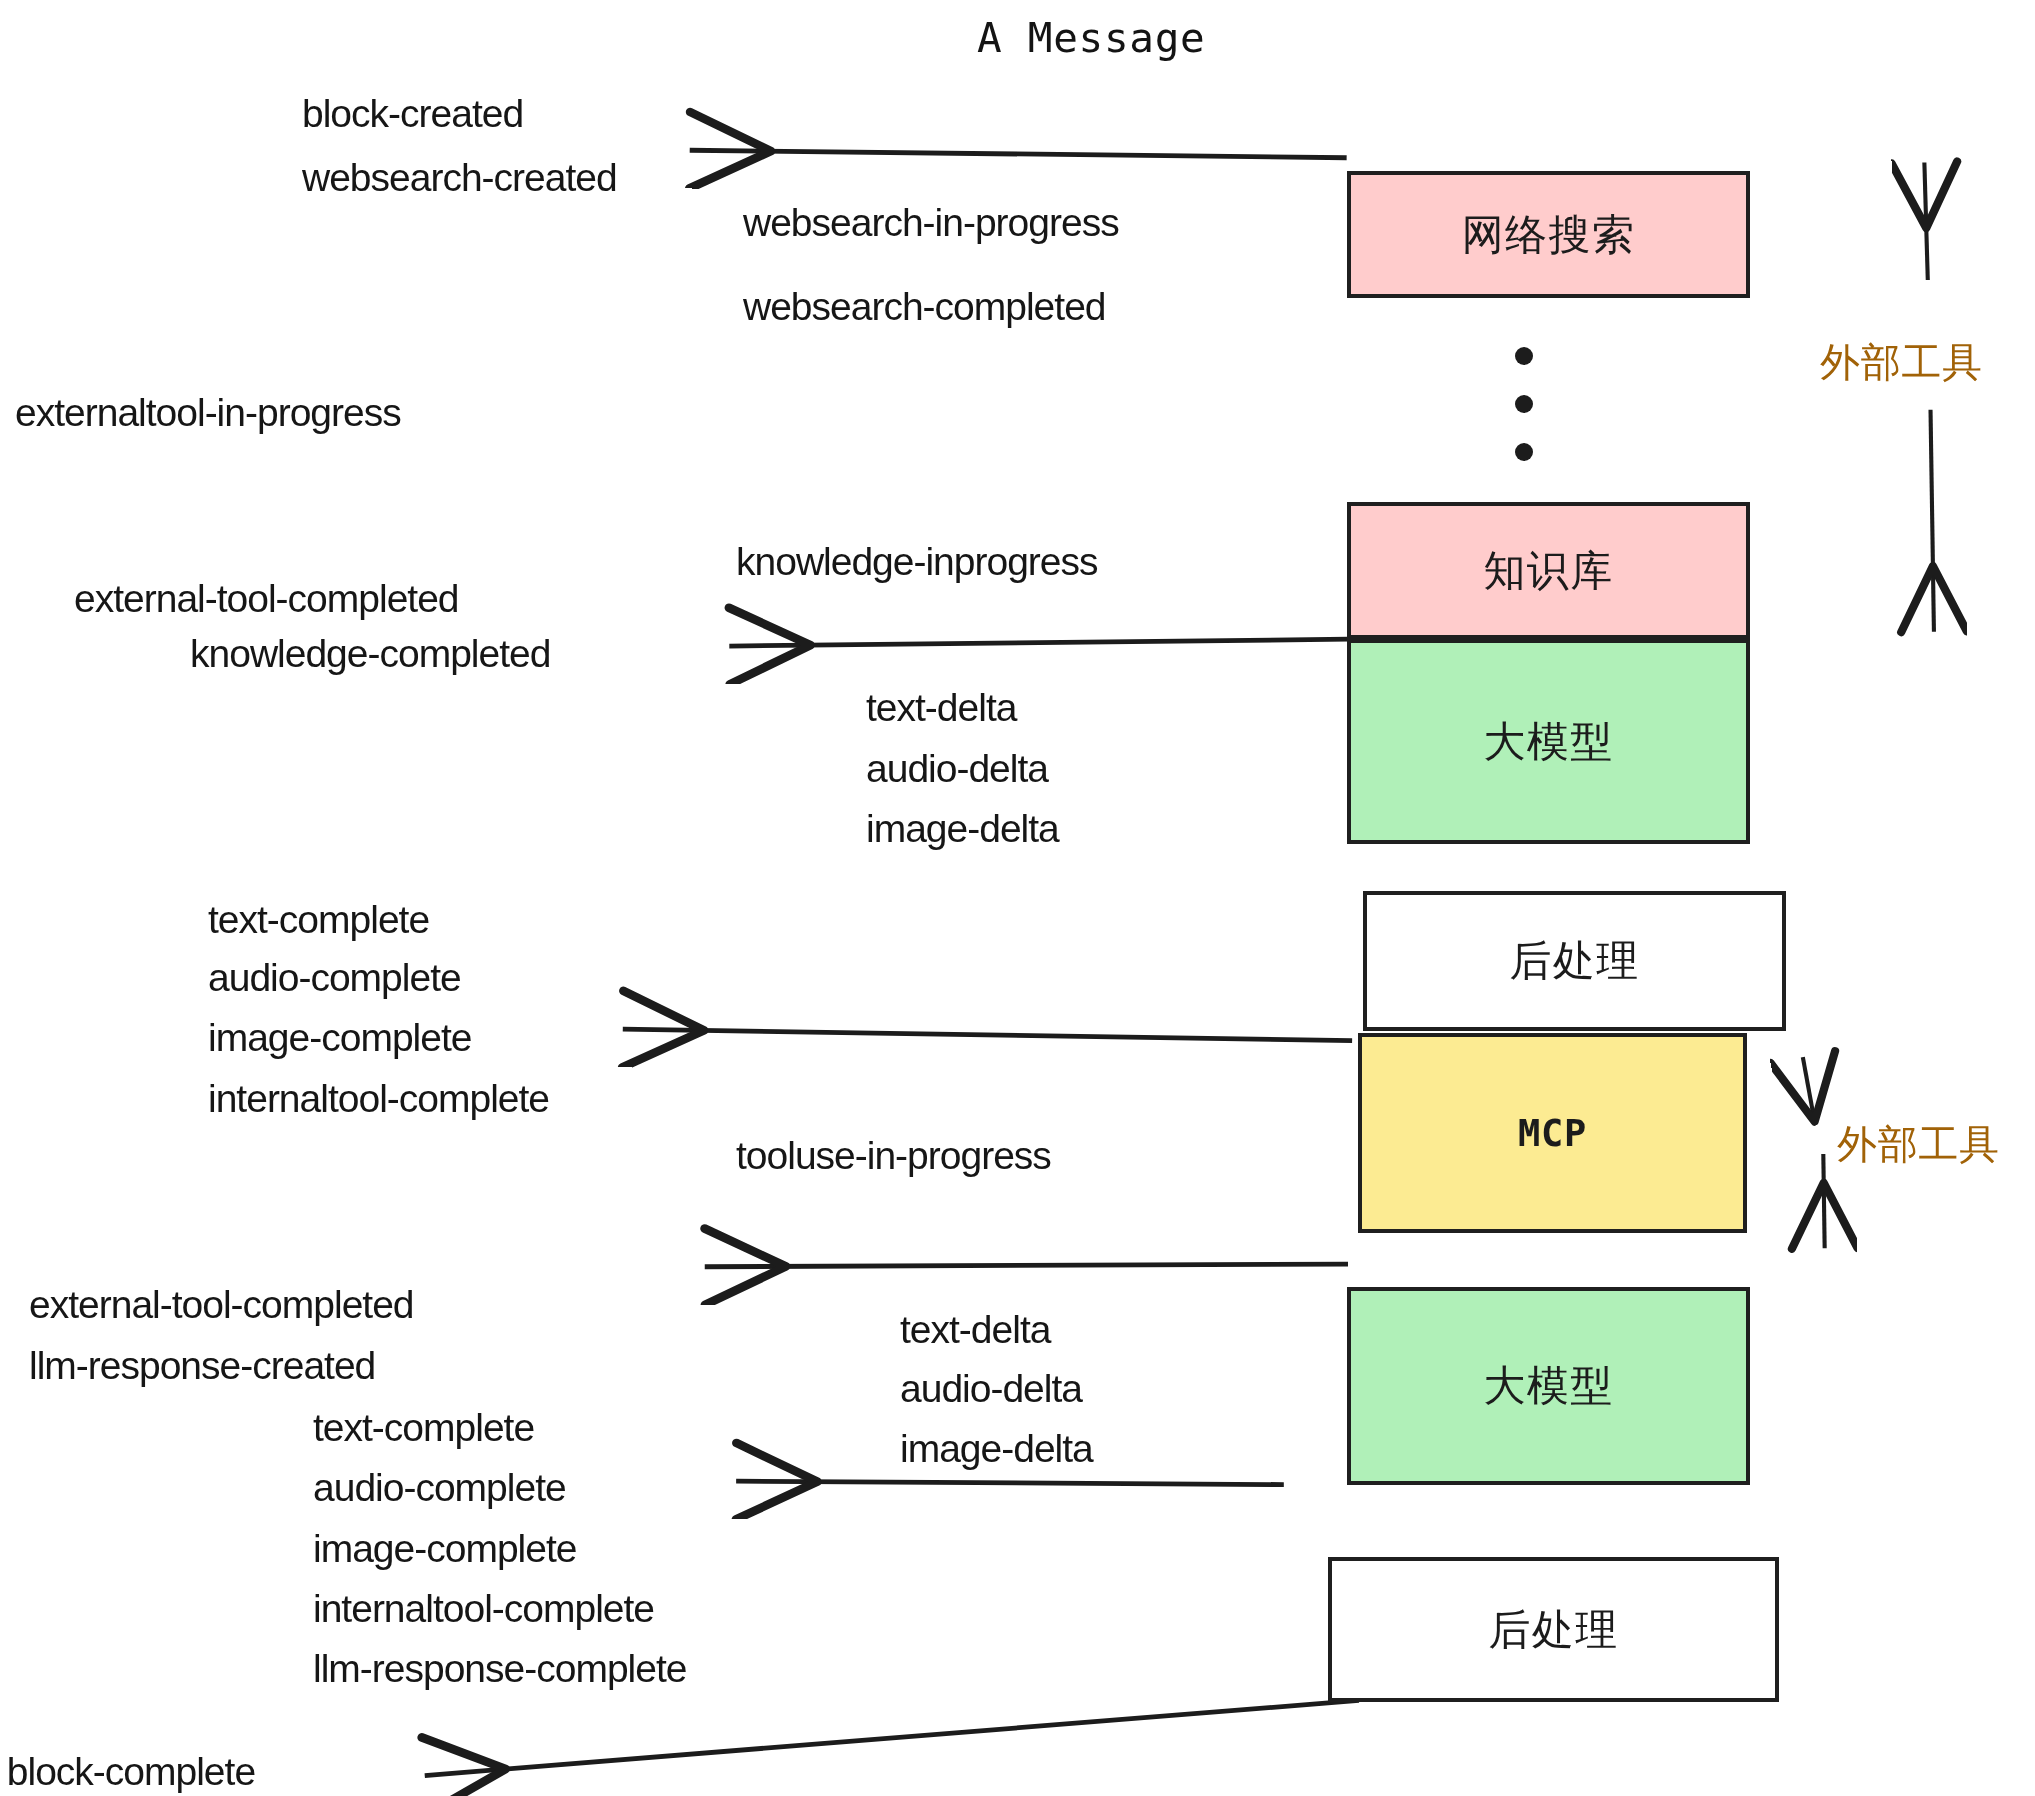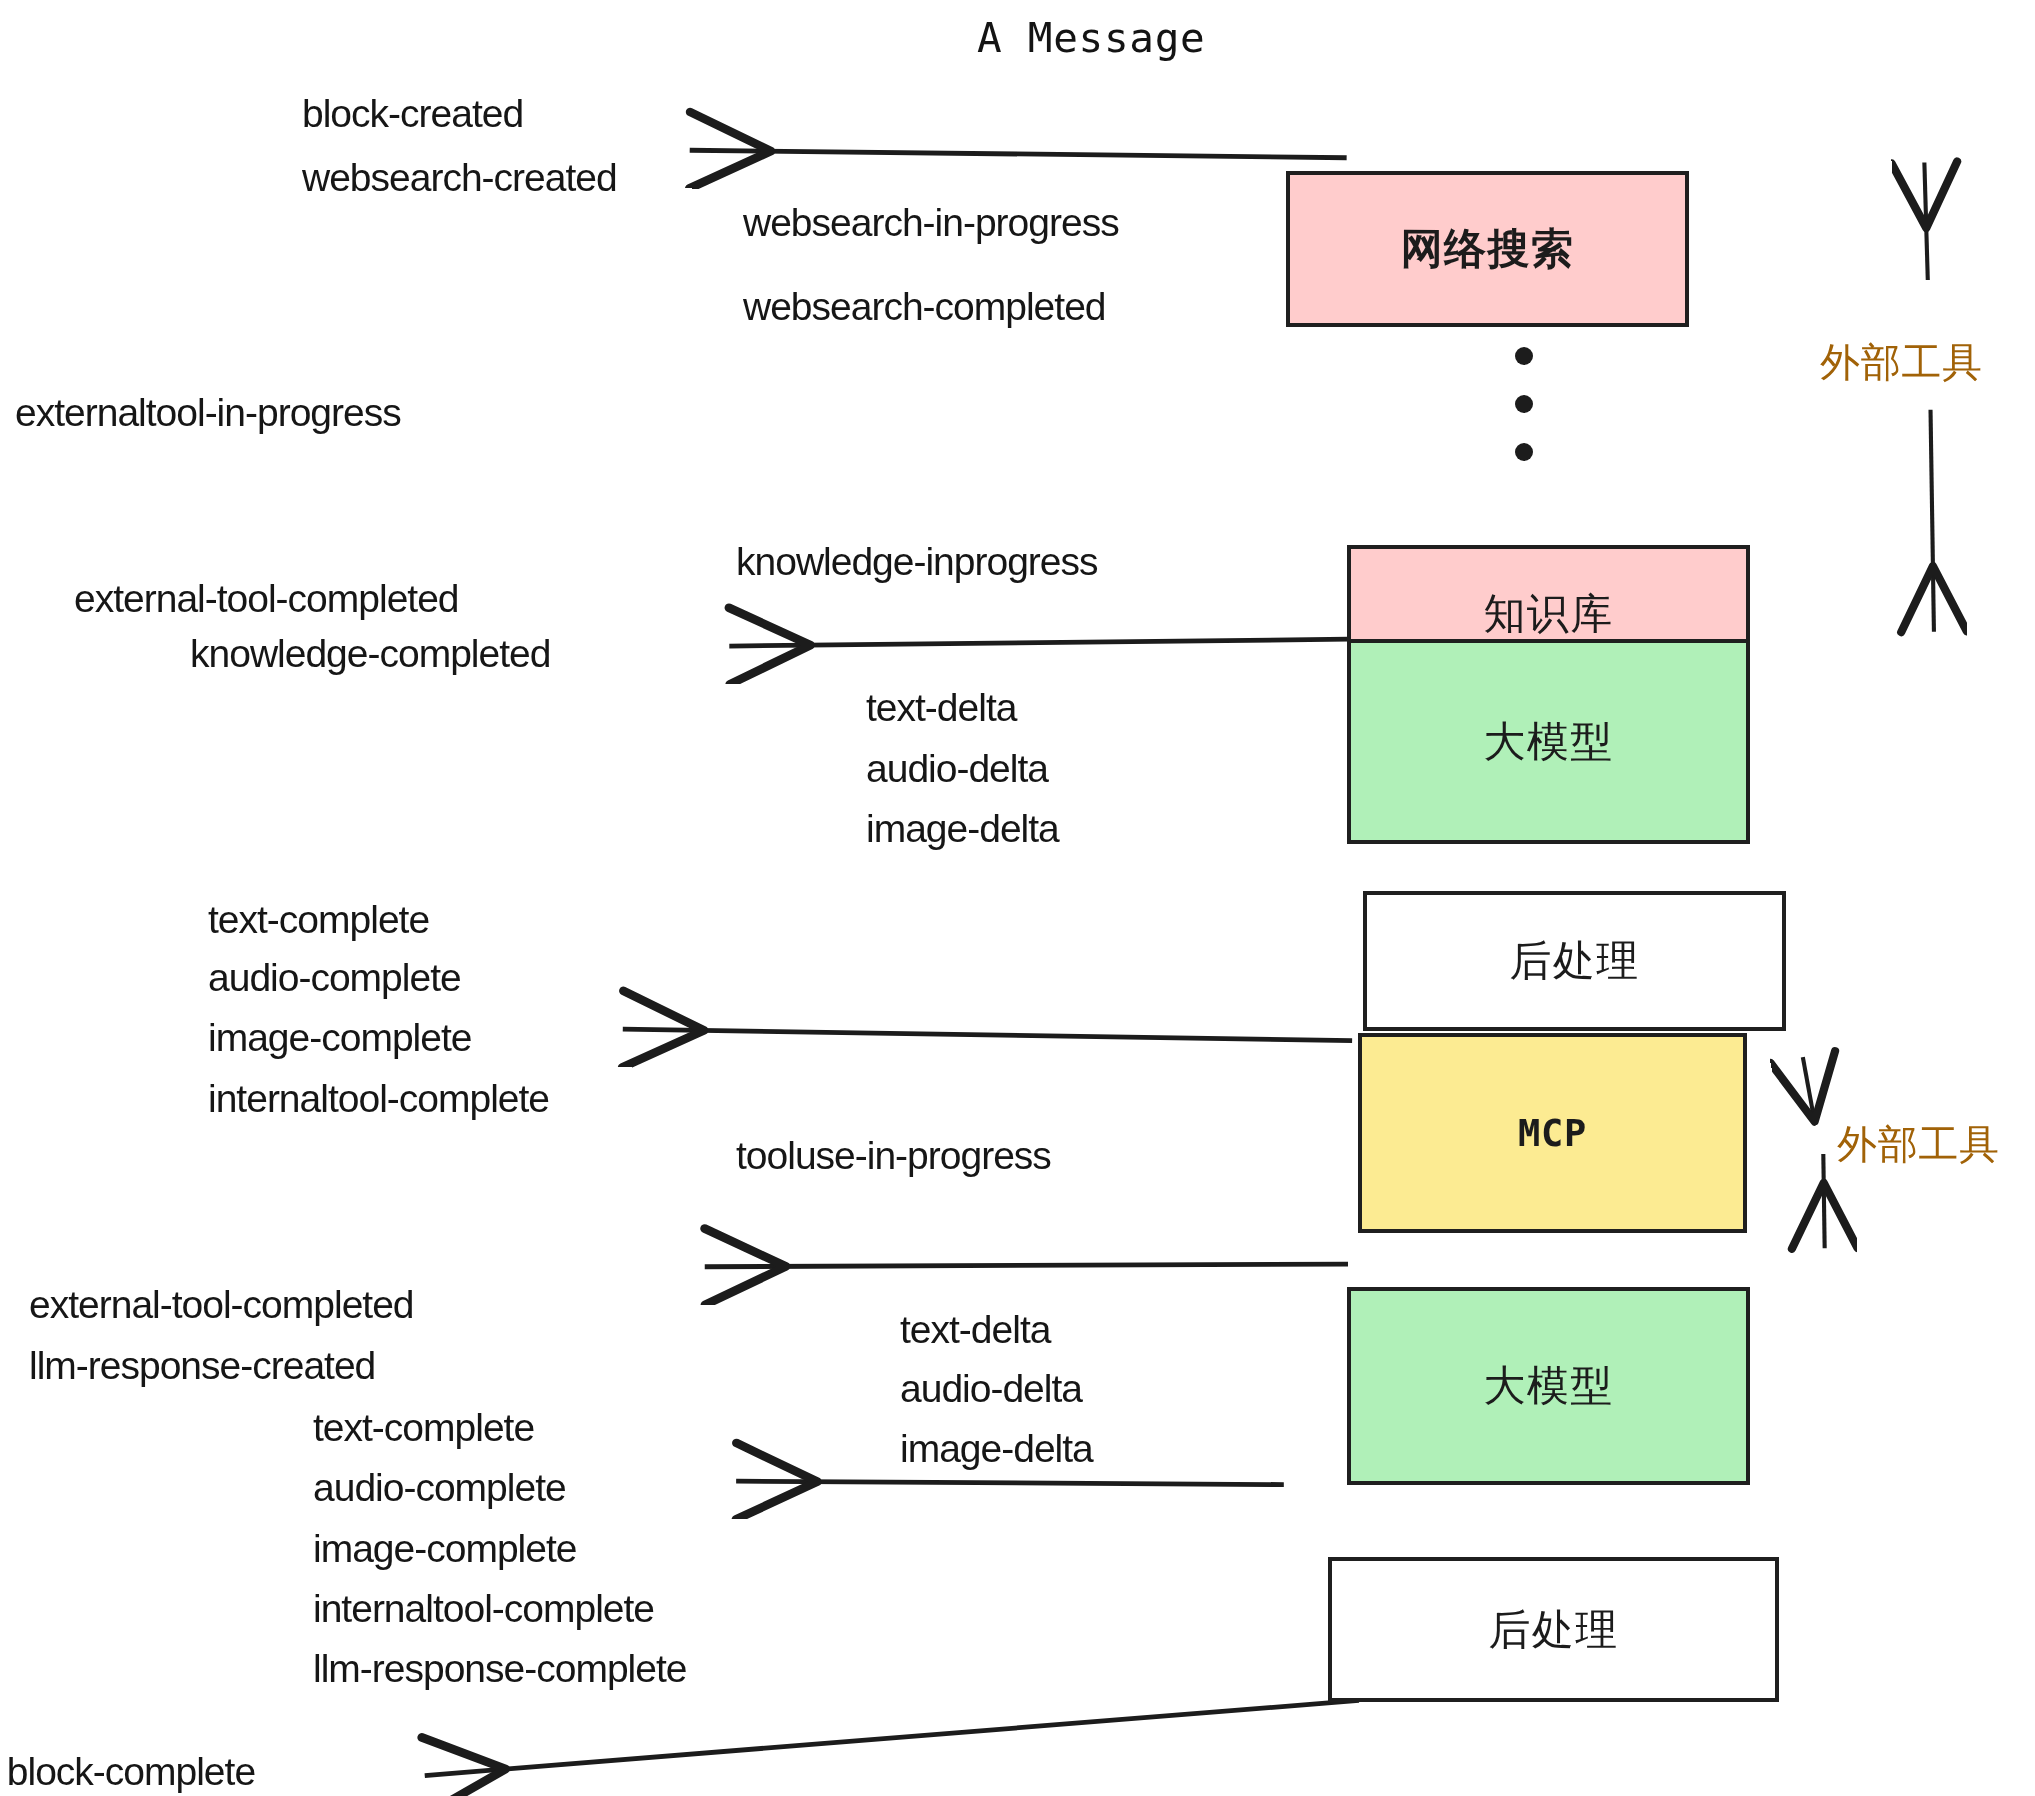--- a/index.html
+++ b/index.html
@@ -108,23 +108,23 @@
 
     <path d="M 2823 410 L 2818 238" fill="none" stroke="#1c1c1c" stroke-width="6" marker-end="url(#ahv)"></path>
     <path d="M 2827 600 L 2832 925" fill="none" stroke="#1c1c1c" stroke-width="6" marker-end="url(#ahv)"></path>
 
     <path d="M 2655 1630 L 2640 1548" fill="none" stroke="#1c1c1c" stroke-width="6" marker-end="url(#ahv)"></path>
     <path d="M 2670 1690 L 2672 1828" fill="none" stroke="#1c1c1c" stroke-width="6" marker-end="url(#ahv)"></path>
   </svg>
 
   <div class="title" style="left:977px; top:13.7px;">A Message</div>
 
-  <div class="node-box" style="left:1286px; top:171px; width:403px; height:156px; background:#FFCCCC;font-weight:bold;">网络搜索</div>
+  <div class="node-box" style="left:1347px; top:171px; width:403px; height:127px; background:#FFCCCC;">网络搜索</div>
 
-  <div class="node-box" style="left:1347px; top:502px; width:403px; height:137px; background:#FFCCCC;margin-top:43px;">知识库</div>
+  <div class="node-box" style="left:1347px; top:502px; width:403px; height:137px; background:#FFCCCC;">知识库</div>
 
   <div class="node-box" style="left:1347px; top:639px; width:403px; height:205px; background:#B0F0B8;">大模型</div>
 
   <div class="node-box" style="left:1363px; top:891px; width:423px; height:140px; background:#ffffff;">后处理</div>
 
   <div class="node-box mono-label" style="left:1358px; top:1033px; width:389px; height:200px; background:#FCEB92;">MCP</div>
 
   <div class="node-box" style="left:1347px; top:1287px; width:403px; height:198px; background:#B0F0B8;">大模型</div>
 
   <div class="node-box" style="left:1328px; top:1557px; width:451px; height:145px; background:#ffffff;">后处理</div>

